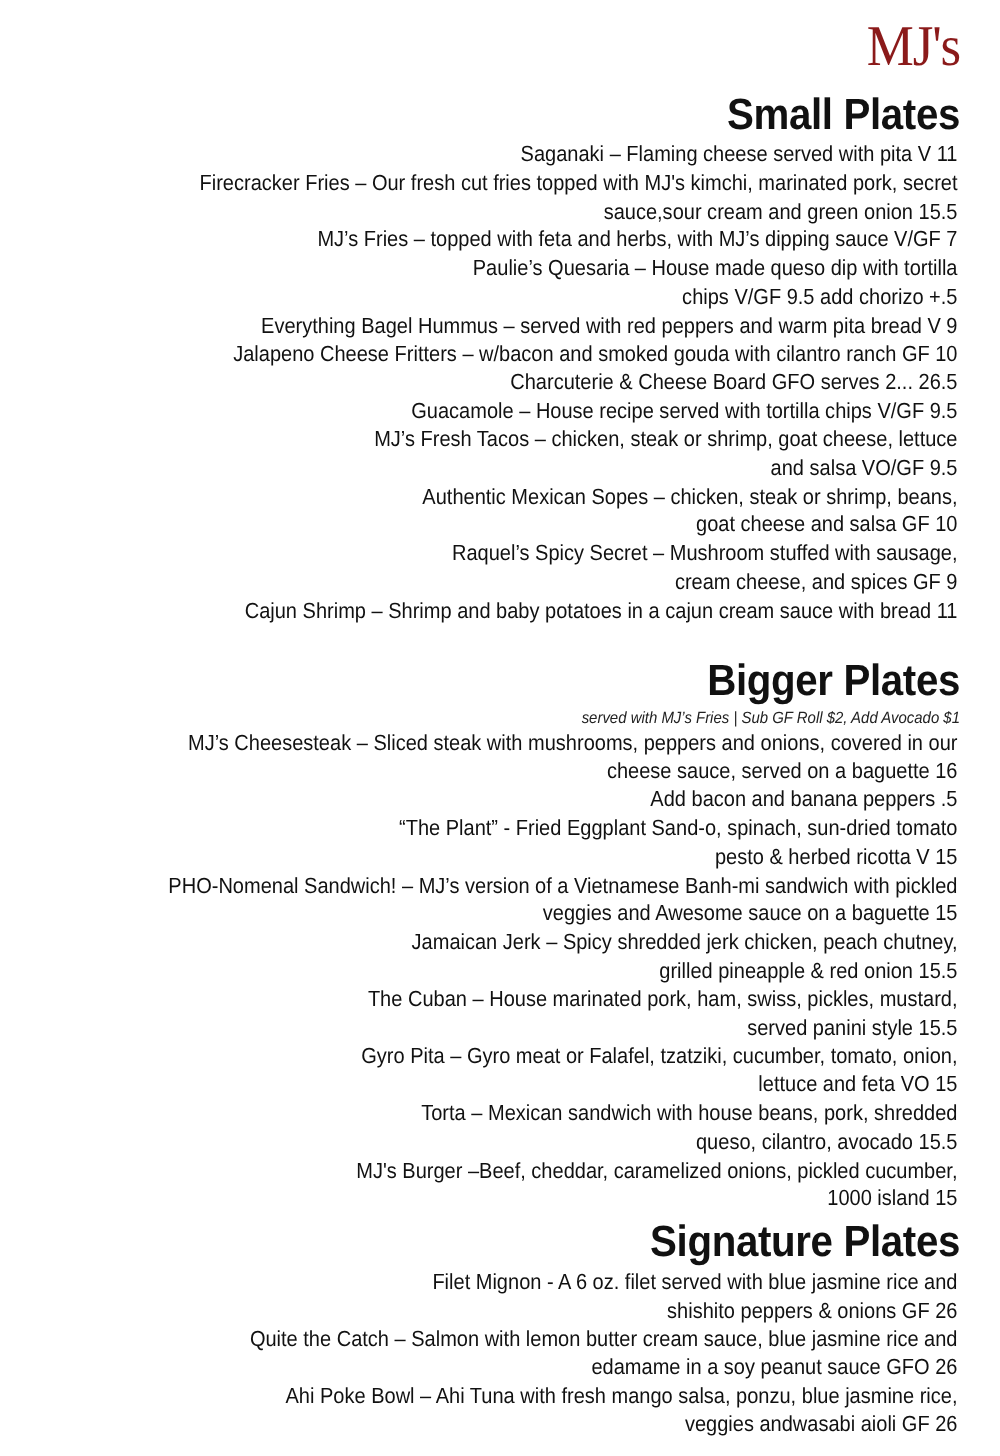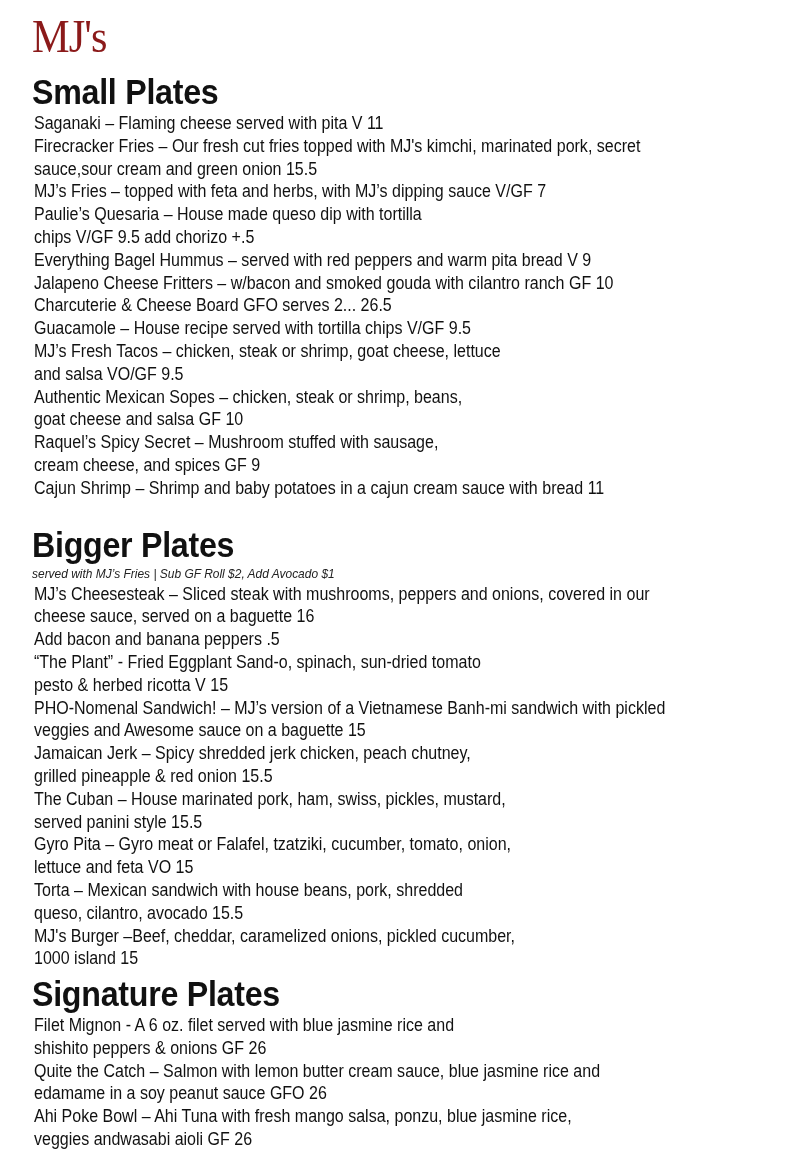--- a/index.html
+++ b/index.html
@@ -1,17 +1,17 @@
 <!DOCTYPE html>
 <html><head>
 <meta charset="utf-8">
 <style>
   html, body { margin: 0; padding: 0; background: #ffffff; }
   body { width: 800px; height: 1165px; overflow: hidden; position: relative; }
-  .page { width: 800px; text-align: left; color: #111; font-family: "Liberation Sans", sans-serif; }
+  .page { width: 800px; text-align: right; color: #111; font-family: "Liberation Sans", sans-serif; }
   .title {
     font-family: "Liberation Serif", serif;
     color: #8b1a1a;
     font-size: 46px;
     line-height: 50px;
     height: 56px;
     margin: 12px 0 0 0;
     letter-spacing: -1px;
     transform: scaleX(0.92);
   }

